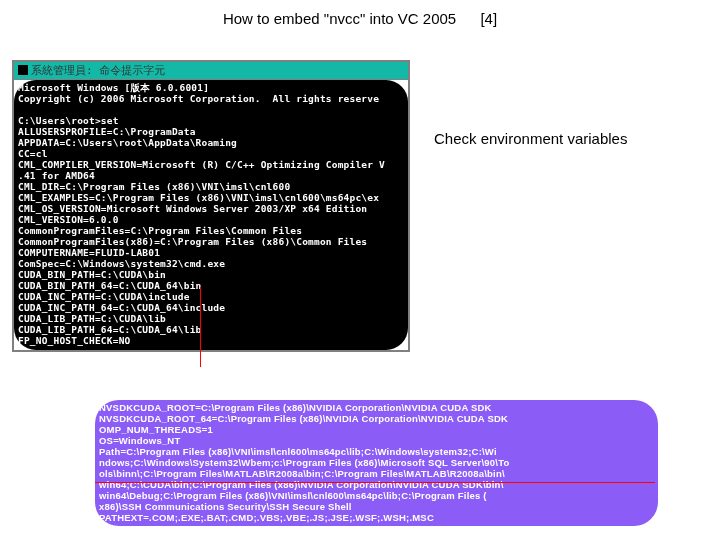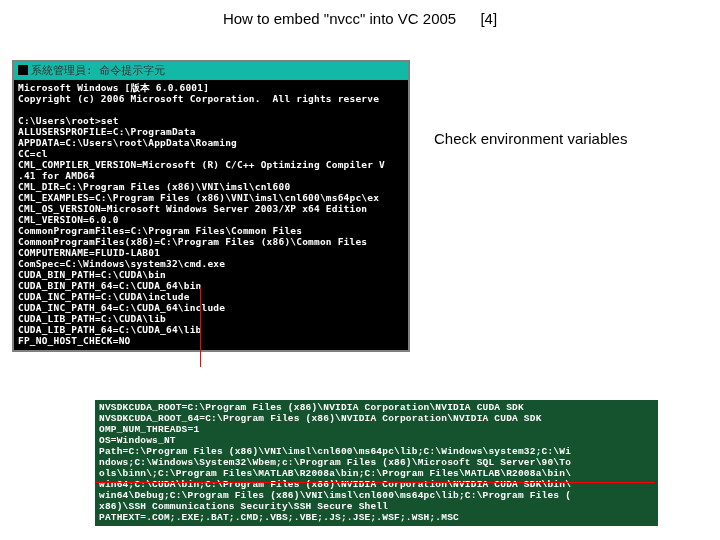--- a/index.html
+++ b/index.html
@@ -56,44 +56,46 @@
     background: #000;
     color: #fff;
     font-family: "Fixedsys", "Lucida Console", monospace;
     font-size: 9.5px;
     line-height: 11px;
     padding: 2px 4px 4px 4px;
     white-space: pre;
     font-weight: bold;
     letter-spacing: 0.2px;
     position: relative;
+    border-radius: 22px;
   }
   .redline-v {
     position: absolute;
     left: 186px;
     top: 225px;
     width: 0;
     height: 80px;
     border-left: 1px solid #ff0000;
   }
   .term2 {
     position: absolute;
     top: 400px;
     left: 95px;
     width: 555px;
-    background: #14532d;
+    background: #8b5cf6;
     color: #fff;
-    font-family: Liberation Mono, monospace;
+    font-family: Liberation Sans, sans-serif;
     font-size: 9.5px;
     line-height: 11px;
     padding: 2px 4px 3px 4px;
     white-space: pre;
     font-weight: bold;
     letter-spacing: 0.2px;
     position: absolute;
+    border-radius: 24px;
   }
   .redline-h {
     position: absolute;
     left: 95px;
     top: 482px;
     width: 560px;
     height: 0;
     border-top: 1px solid #ff0000;
   }
 </style>

